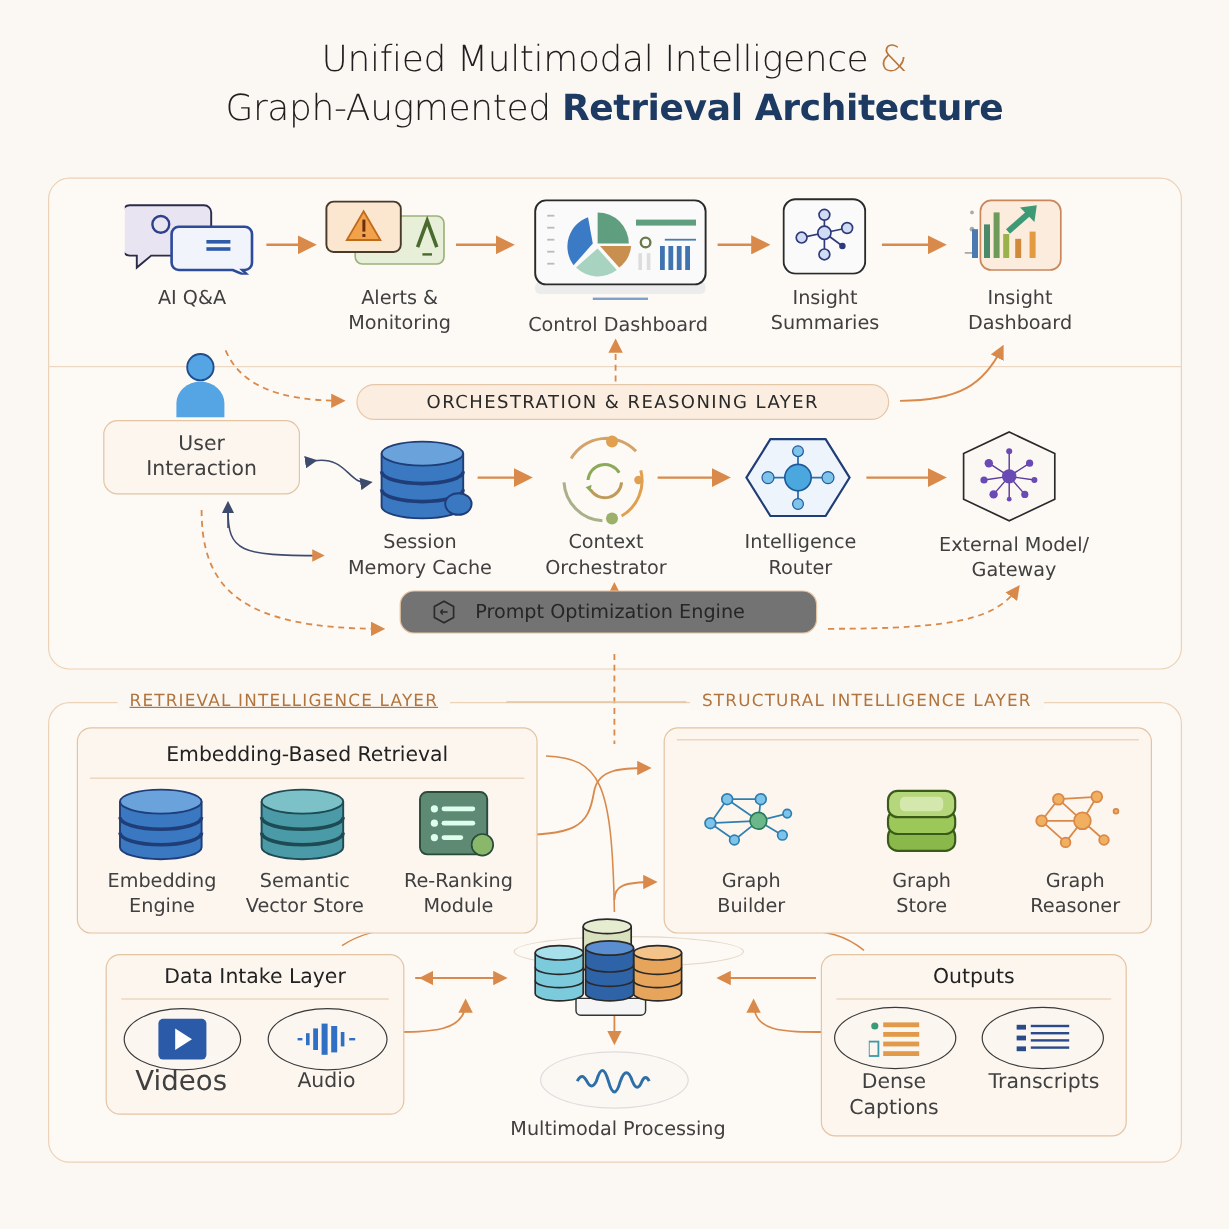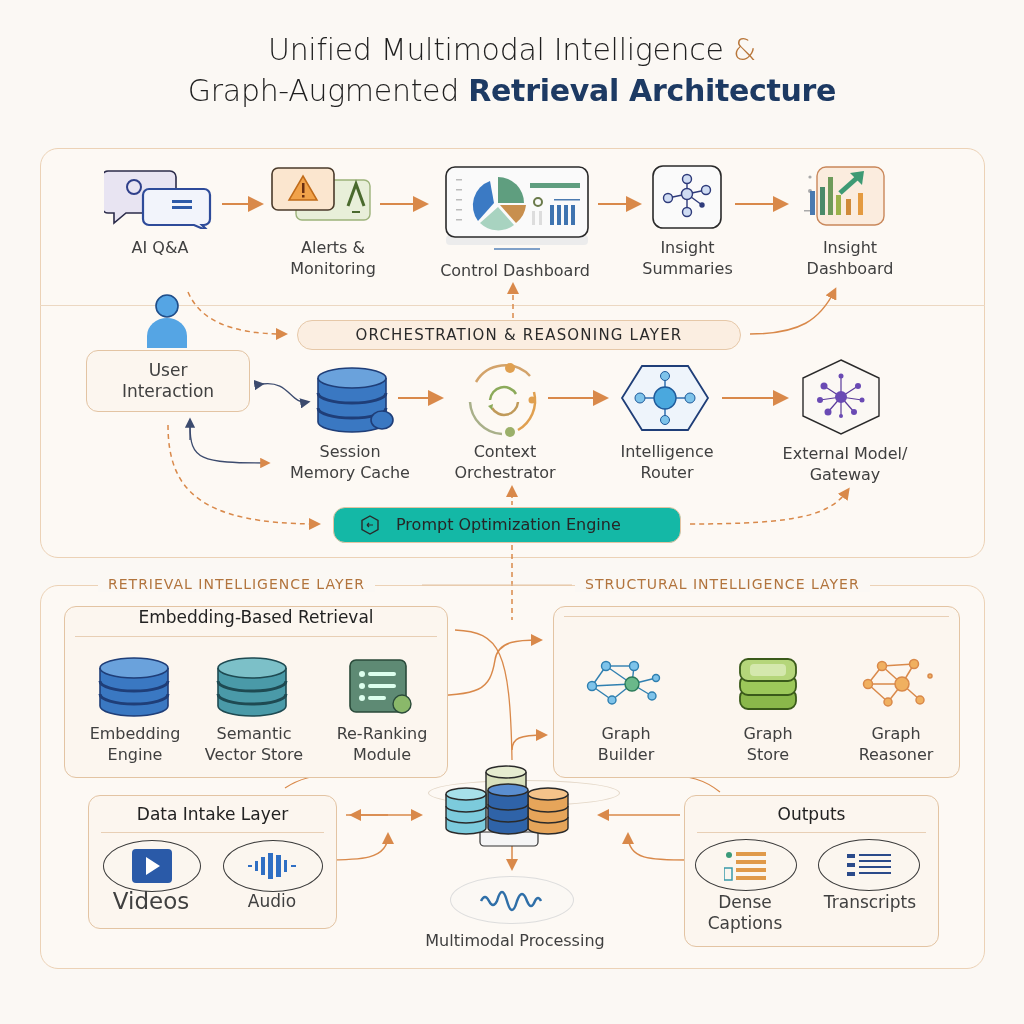--- a/index.html
+++ b/index.html
@@ -279,33 +279,33 @@
         <circle cx="54" cy="54" r="3"></circle>
         <circle cx="41" cy="58" r="2"></circle>
     </g>
   </svg>
 </div>
 <div class="abs label" style="left:760px; top:443px; width:170px;">
   <div>External Model/</div>
     <div>Gateway</div>
 </div>
 
-<div class="abs box" style="left:333px; top:507px; width:346px; height:34px; background:#14b8a6;">
+<div class="abs box" style="left:333px; top:492px; width:346px; height:34px; background:#737373;">
   <svg class="abs" style="left:26px; top:7px;" width="20" height="20">
     <path d="M10,1 l8,4.5 v9 l-8,4.5 l-8,-4.5 v-9z" fill="none" stroke="#2a2a2a" stroke-width="1.4"></path>
     <path d="M7,10 h6 M7,10 l2,-2 M7,10 l2,2" stroke="#2a2a2a" stroke-width="1.2" fill="none"></path>
   </svg>
   <div class="abs" style="left:62px; top:7px; font-size:16px; color:#262626;">Prompt Optimization Engine</div>
 </div>
 
-<div class="abs section-title" style="left:98px; top:576px;">RETRIEVAL INTELLIGENCE LAYER</div>
+<div class="abs section-title" style="left:98px; top:576px;text-decoration:underline;">RETRIEVAL INTELLIGENCE LAYER</div>
 <div class="abs section-title" style="left:575px; top:576px;">STRUCTURAL INTELLIGENCE LAYER</div>
 
 <div class="abs box" style="left:64px; top:606px; width:382px; height:170px;">
-  <div class="box-title" style="">Embedding-Based Retrieval</div>
+  <div class="box-title" style="margin-top:12px;">Embedding-Based Retrieval</div>
   <div class="divider" style="margin:9px 10px 0 10px;"></div>
 </div>
 <div class="abs" style="left:96px; top:656px; width:80px; height:64px;">
   <svg width="80" height="64">
       <g stroke="#1f3e78" stroke-width="1.6">
     <path d="M4,12 v38 a34,10 0 0 0 68,0 v-38" fill="#3a78c2"></path>
         <ellipse cx="38" cy="12" rx="34" ry="10" fill="#6aa2dc"></ellipse>
     <path d="M4,25 a34,10 0 0 0 68,0" fill="none" stroke-width="3"></path>
         <path d="M4,38 a34,10 0 0 0 68,0" fill="none" stroke-width="3"></path>
   </g>

